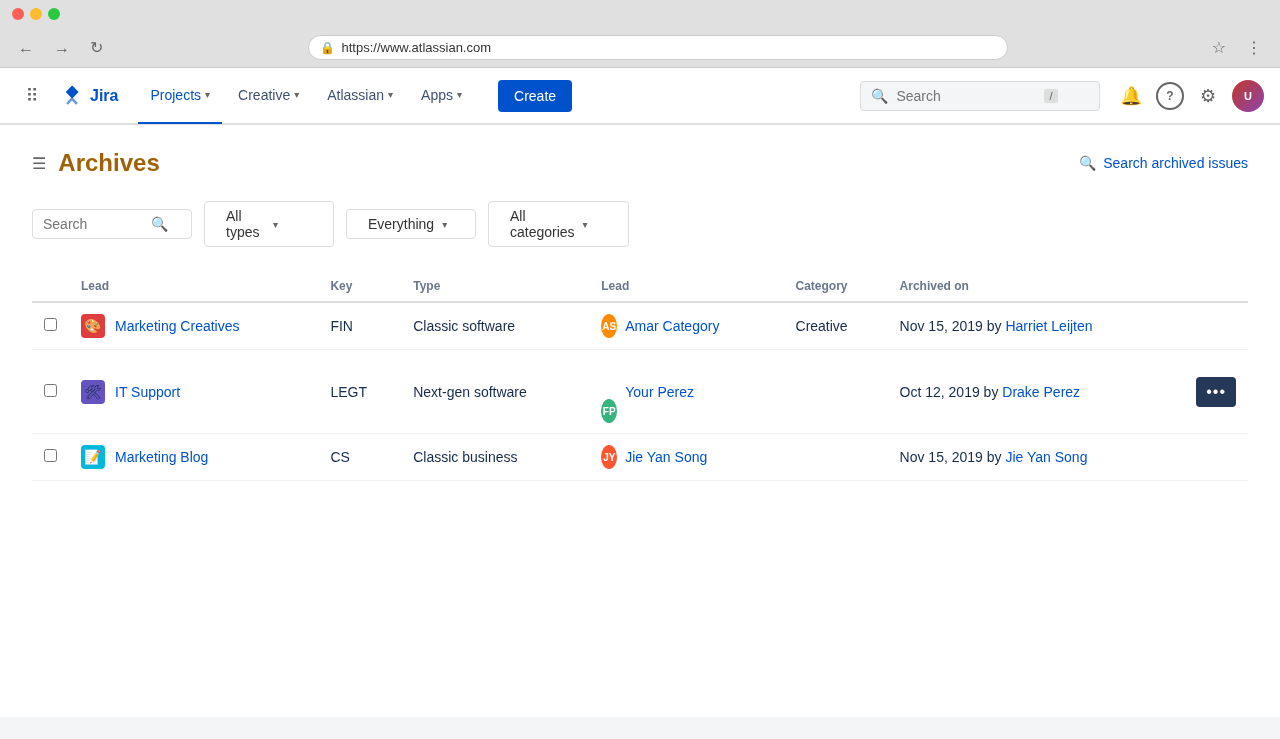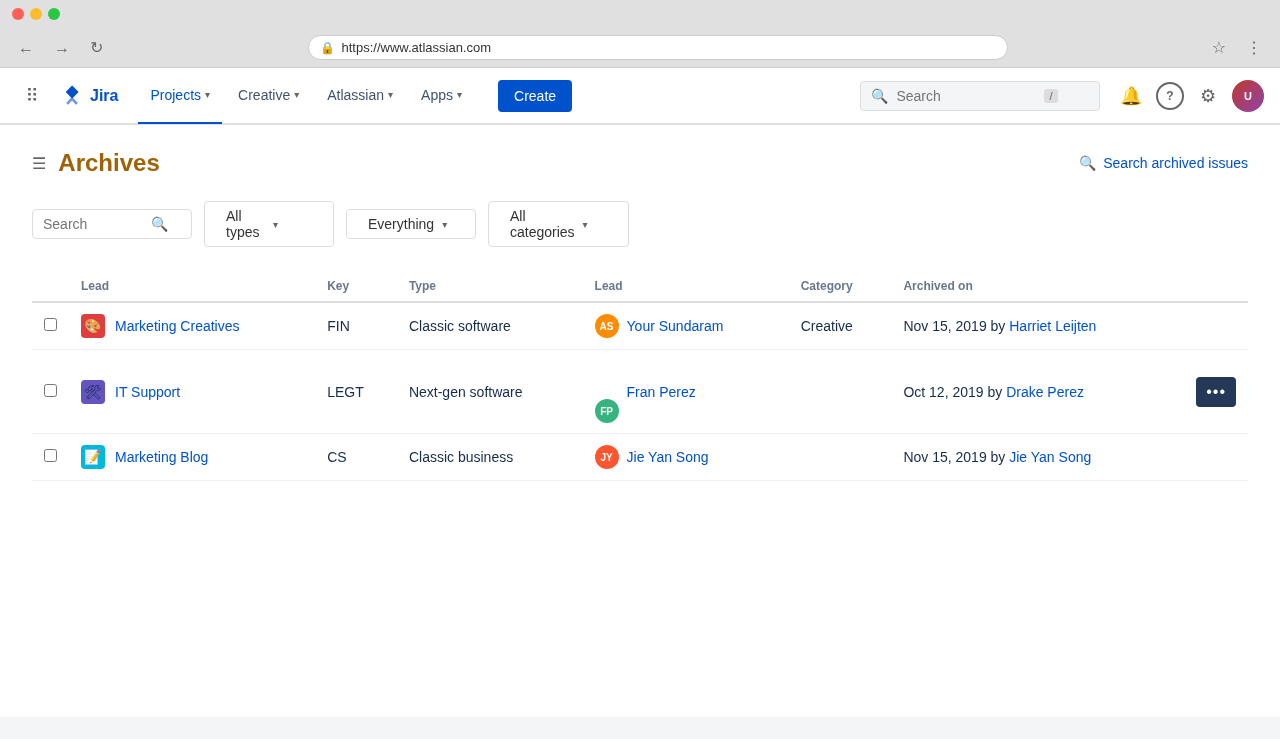--- a/index.html
+++ b/index.html
@@ -62,21 +62,21 @@
     .filter-select .caret { color: #666; font-size: 10px; }
 
     
     .archives-table { width: 100%; border-collapse: collapse; }
     .archives-table th { text-align: left; padding: 8px 12px; color: #6b778c; font-size: 12px; font-weight: 600; border-bottom: 2px solid #ddd; }
     .archives-table td { padding: 10px 12px; border-bottom: 1px solid #f0f0f0; color: #172b4d; font-size: 14px; vertical-align: middle; }
     .checkbox-cell { width: 32px; }
     .name-cell { display: flex; align-items: center; gap: 10px; }
     .project-icon { width: 24px; height: 24px; border-radius: 4px; display: flex; align-items: center; justify-content: center; font-size: 14px; }
     .lead-cell { display: flex; align-items: center; gap: 8px; }
-    .lead-avatar { width: 24px; height: 24px; border-radius: 50%; background: #ddd; display: flex; align-items: center; justify-content: center; font-size: 10px; color: #666; overflow: hidden; }
+    .lead-avatar { width: 16px; height: 24px; border-radius: 50%; background: #ddd; display: flex; align-items: center; justify-content: center; font-size: 10px; color: #666; overflow: hidden; }
     .link { color: #0052cc; text-decoration: none; cursor: pointer; }
     .more-btn { background: #253858; color: white; border: none; border-radius: 4px; padding: 6px 10px; cursor: pointer; font-size: 16px; display: flex; align-items: center; justify-content: center; }
     .more-btn-outline { background: none; color: #666; border: none; cursor: pointer; font-size: 16px; padding: 4px 8px; opacity: 0; }
 
     
     .page-divider { height: 1px; background: #e0e0e0; margin: 0 0 0 0; }
   </style>
 </head>
 <body>
 
@@ -202,41 +202,41 @@
               <div class="name-cell">
                 <div class="project-icon" style="background: rgb(224, 62, 62);">🎨</div>
                 <a class="link">Marketing Creatives</a>
               </div>
             </td>
             <td>FIN</td>
             <td>Classic software</td>
             <td>
               <div class="lead-cell">
                 <div class="lead-avatar" style="background: rgb(255, 139, 0); color: white; font-weight: bold;">AS</div>
-                <a class="link">Your Sundaram</a>
+                <a class="link">Amar Category</a>
               </div>
             </td>
             <td>Creative</td>
             <td>Nov 15, 2019 by <a class="link">Harriet Leijten</a></td>
             <td style="text-align: right; width: 60px;"><button class="more-btn-outline" style="letter-spacing: 1px;">•••</button></td>
           </tr>
           <tr>
             <td class="checkbox-cell"><input type="checkbox" style=""></td>
             <td>
               <div class="name-cell">
                 <div class="project-icon" style="background: rgb(101, 84, 192);">🛠</div>
                 <a class="link">IT Support</a>
               </div>
             </td>
             <td>LEGT</td>
             <td>Next-gen software</td>
             <td>
               <div class="lead-cell">
                 <div class="lead-avatar" style="background: rgb(54, 179, 126); color: white; font-weight: bold; margin-top: 39px;">FP</div>
-                <a class="link">Fran Perez</a>
+                <a class="link">Your Perez</a>
               </div>
             </td>
             <td></td>
             <td>Oct 12, 2019 by <a class="link">Drake Perez</a></td>
             <td style="text-align: right; width: 60px;">
               <button class="more-btn" style="letter-spacing: 1px;">•••</button>
             </td>
           </tr>
           <tr>
             <td class="checkbox-cell"><input type="checkbox" style=""></td>

